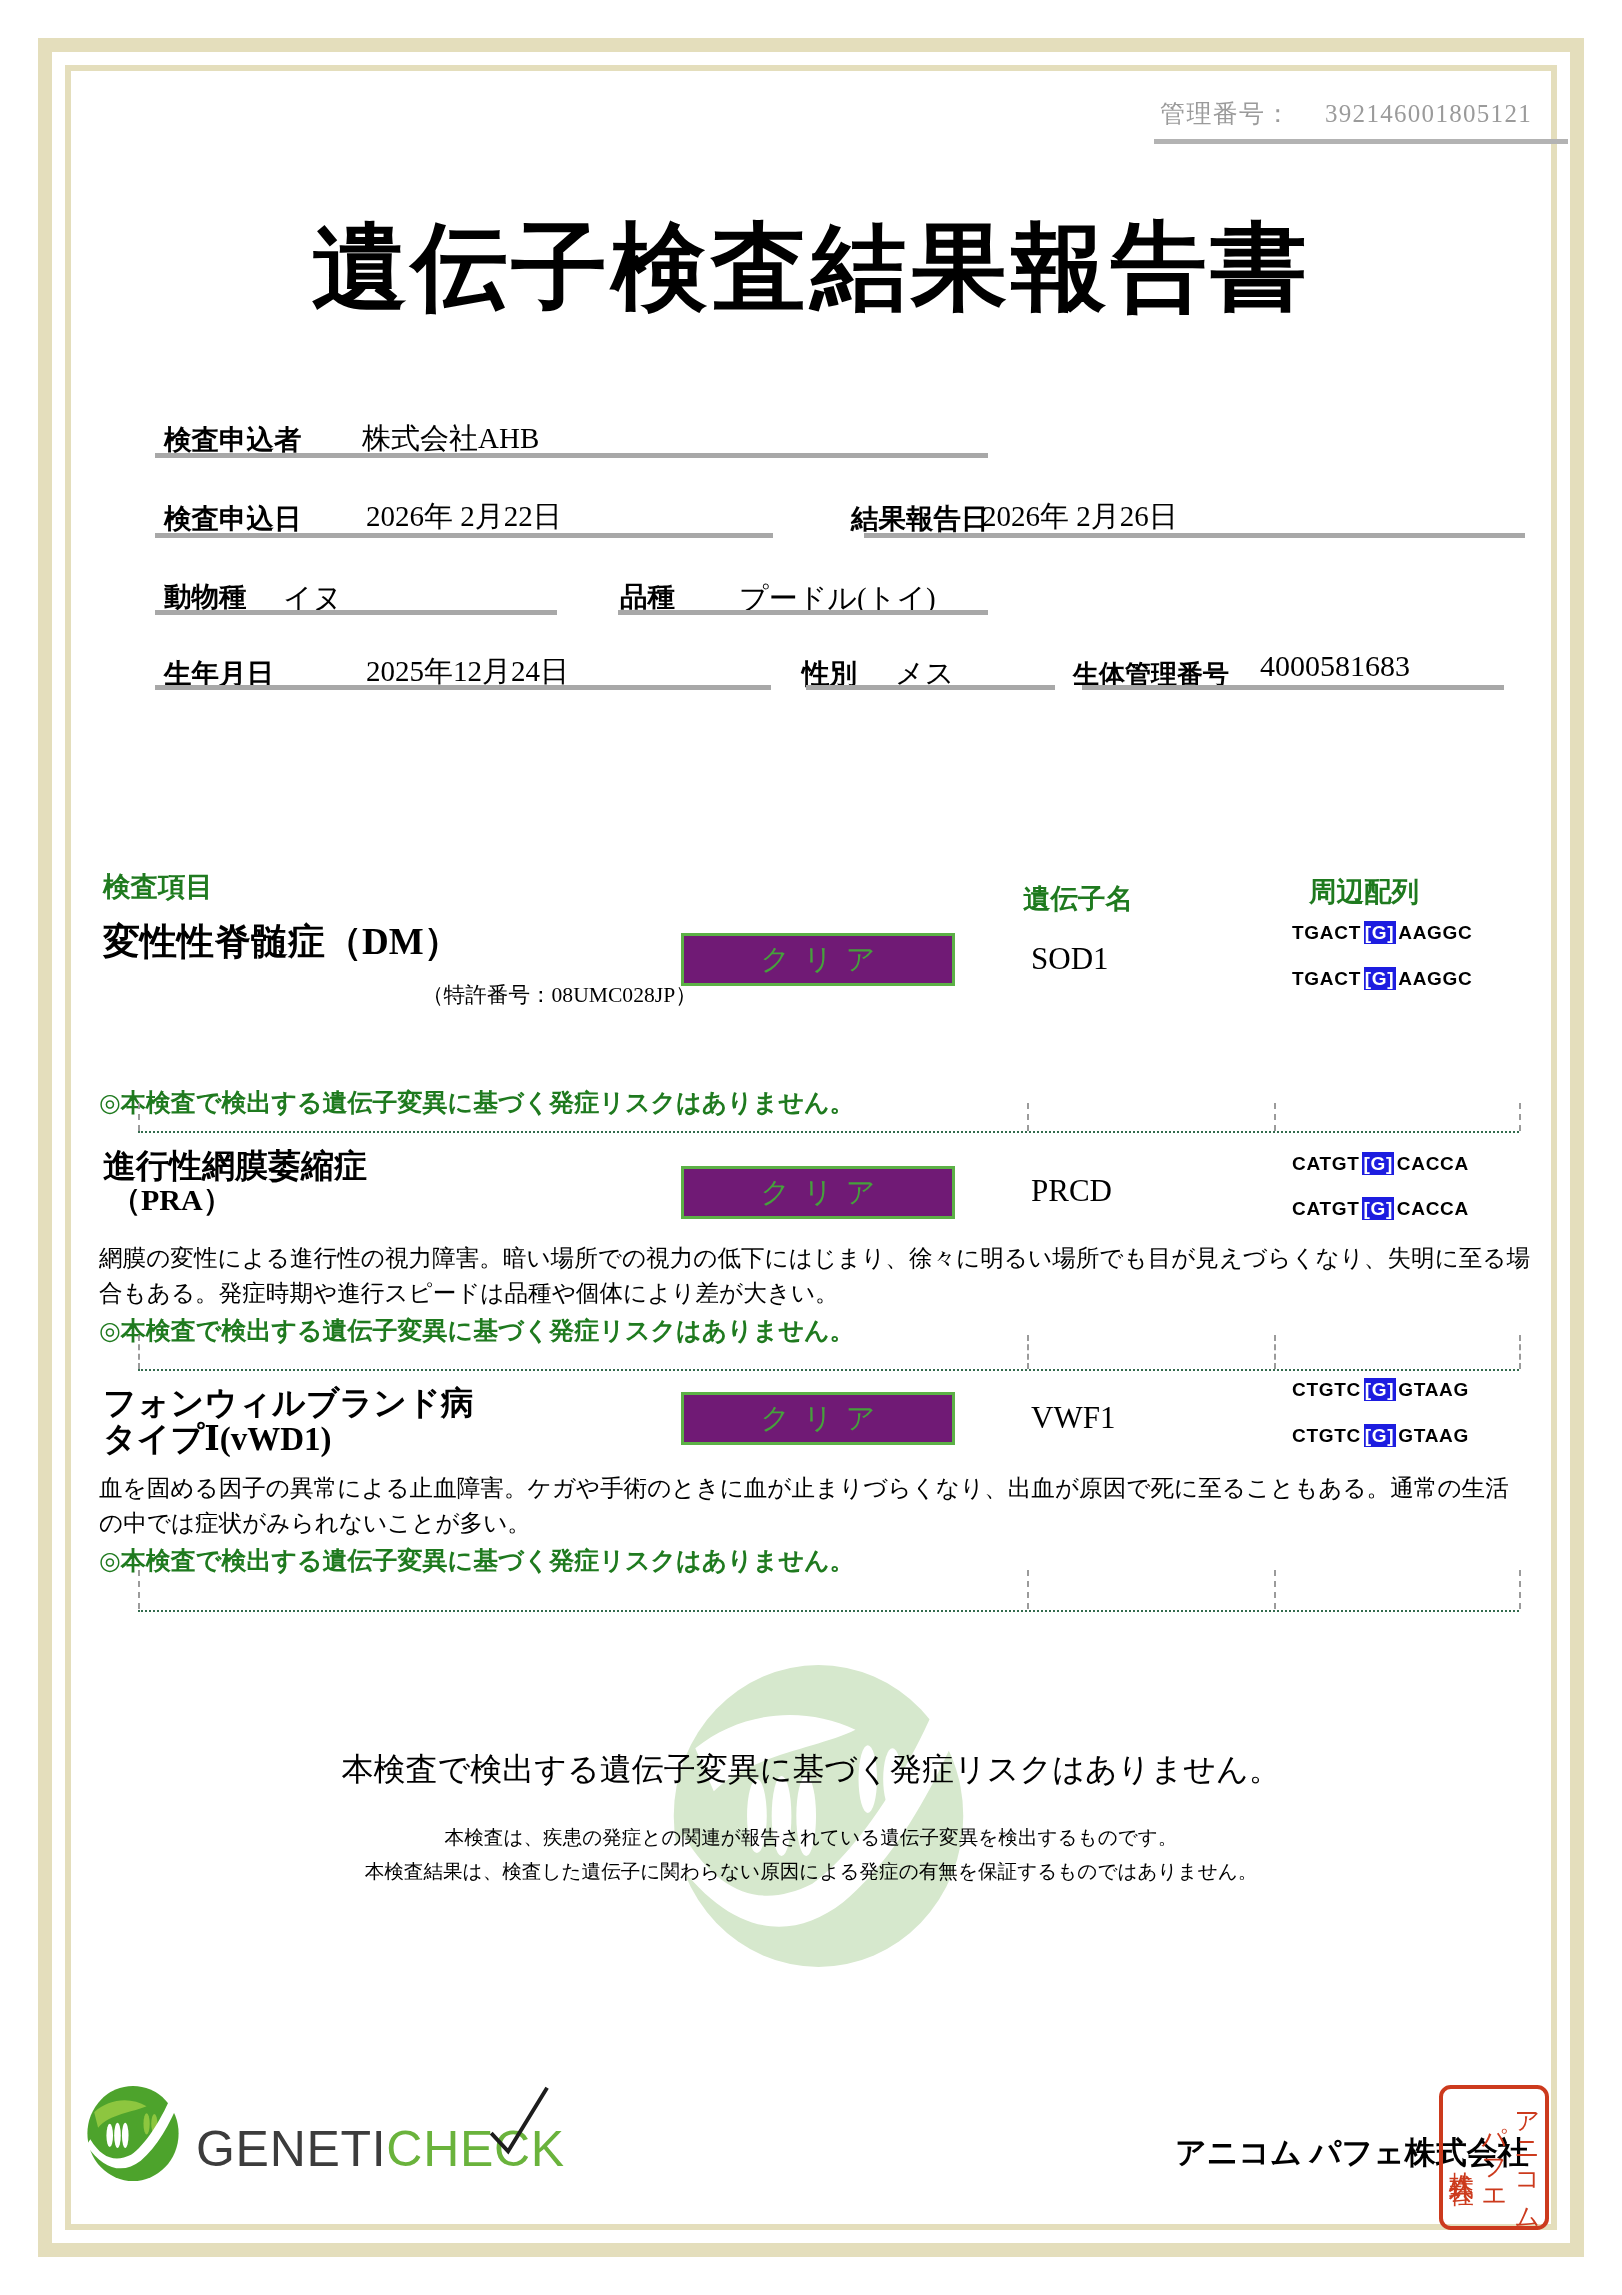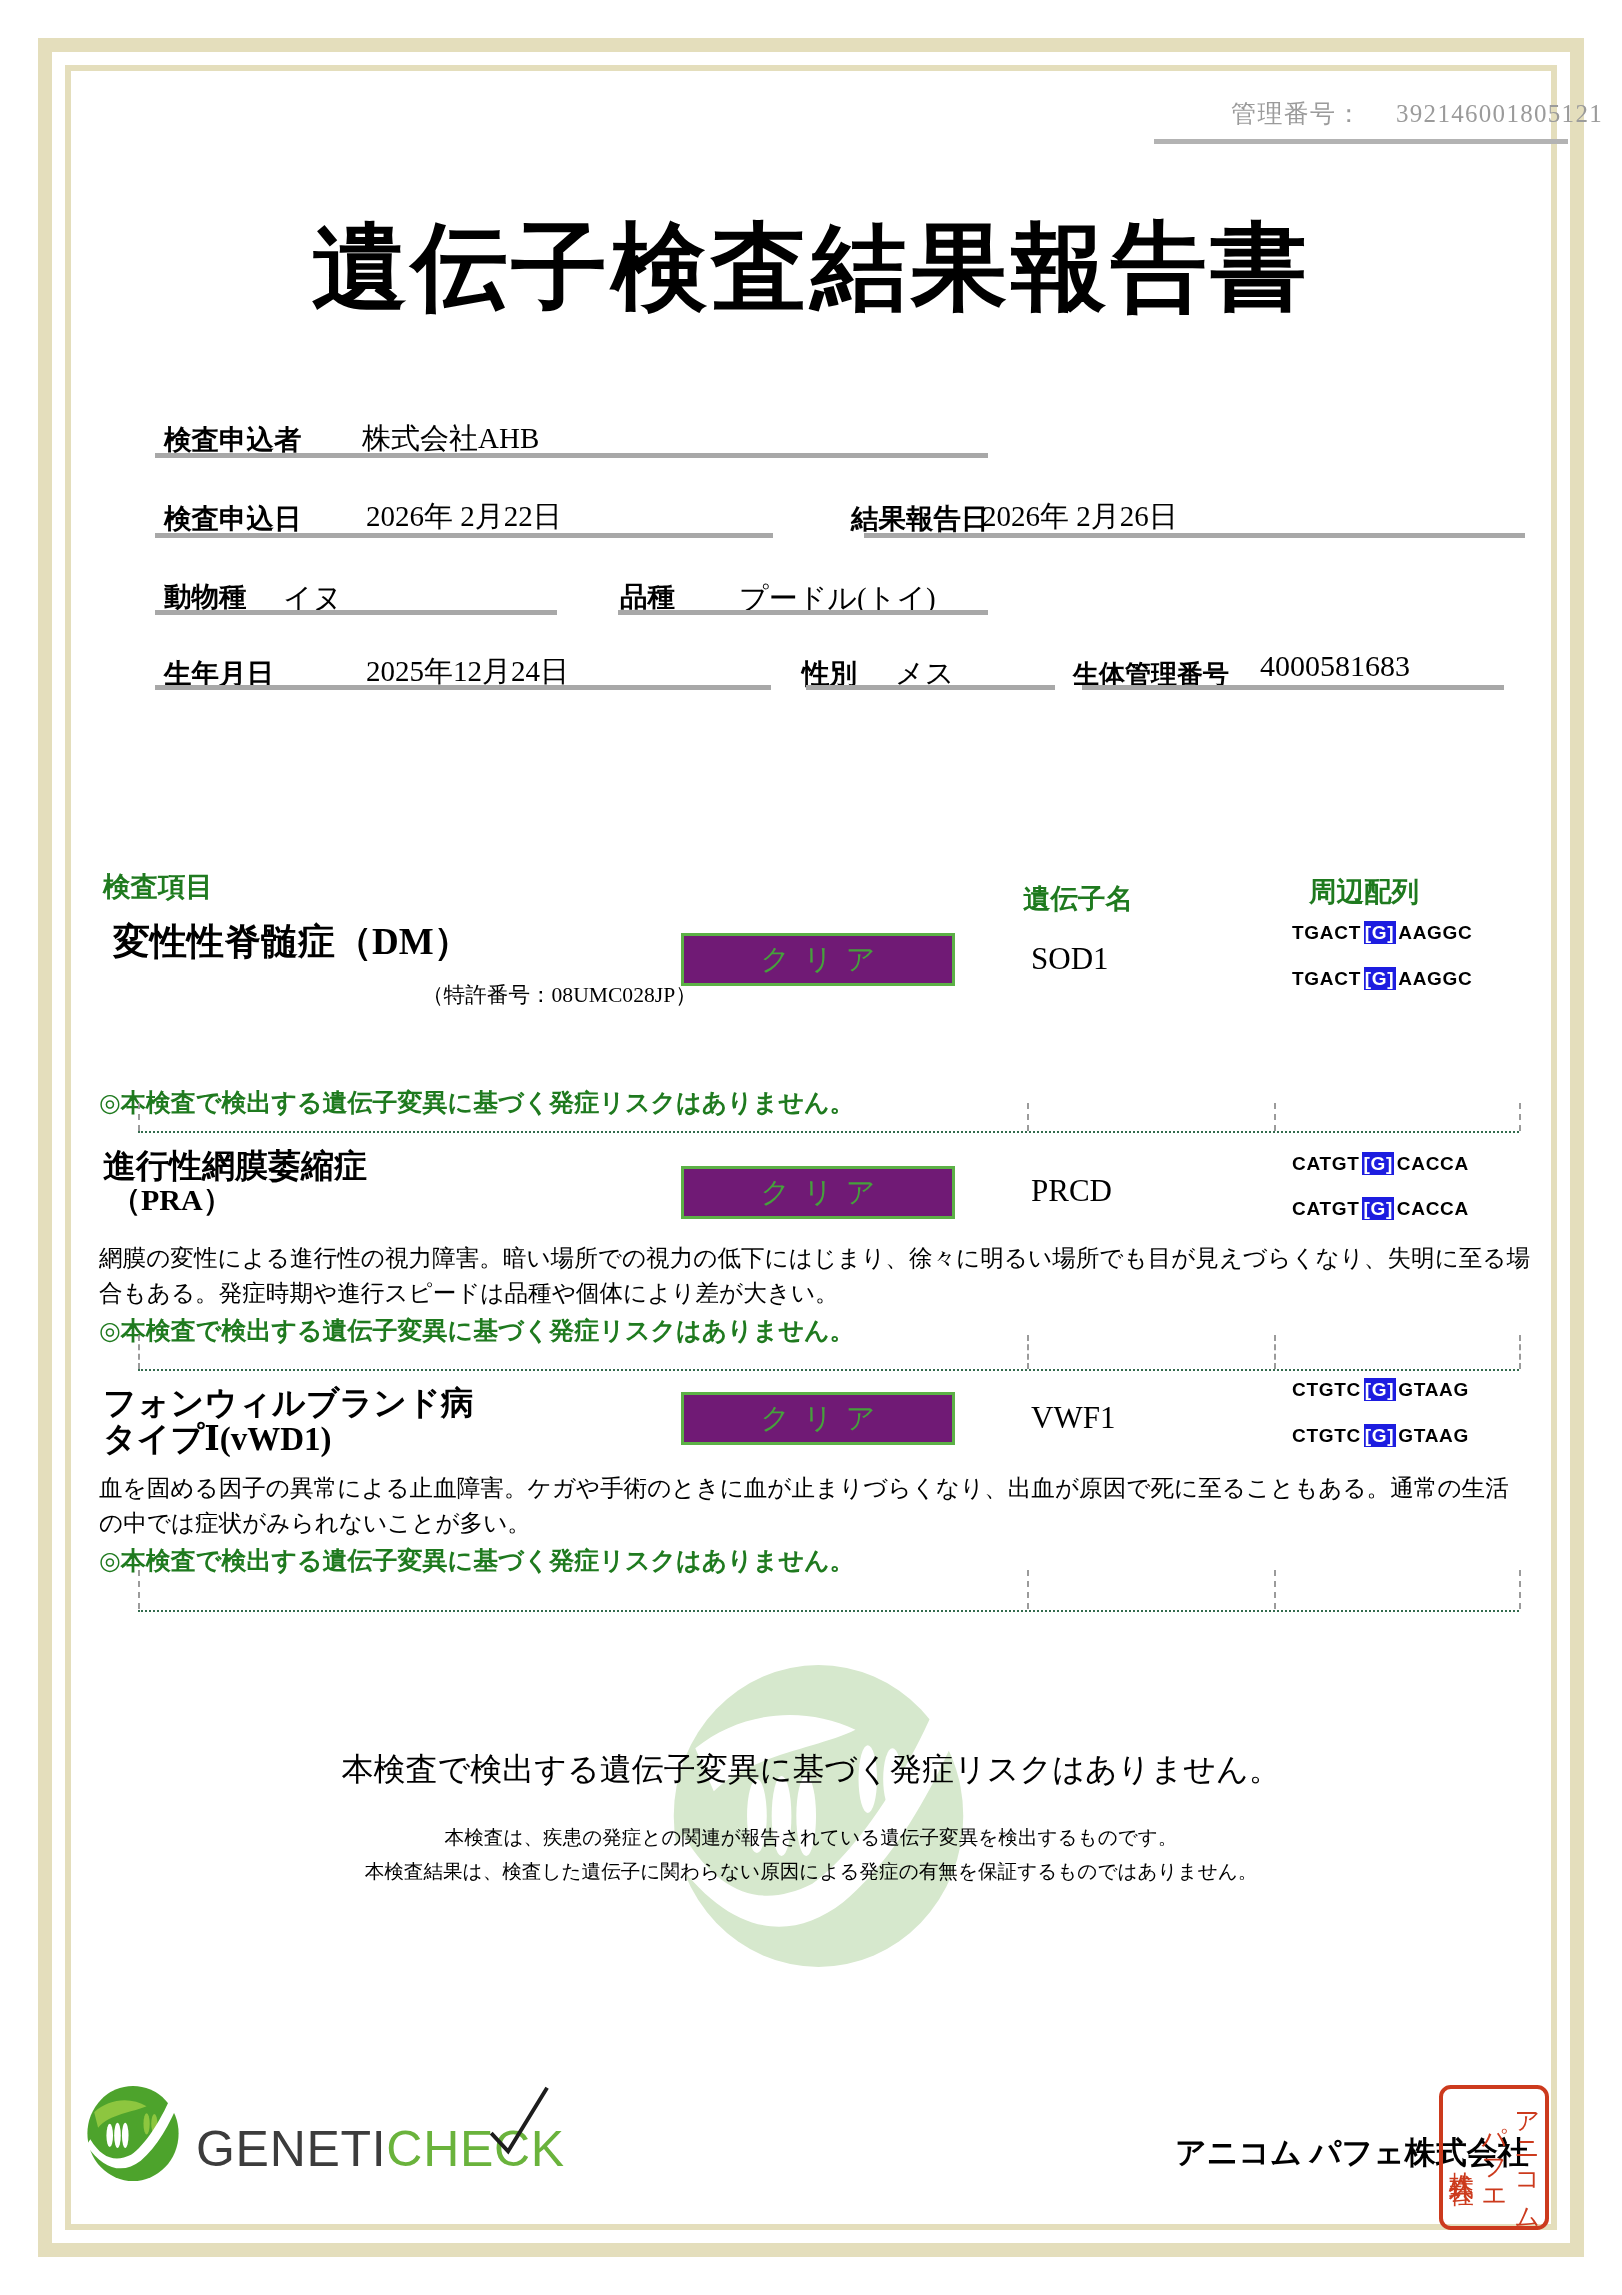--- a/index.html
+++ b/index.html
@@ -58,21 +58,21 @@
       <ellipse cx="66" cy="38" rx="3.0" ry="11"></ellipse>
       <ellipse cx="74" cy="38" rx="3.0" ry="10"></ellipse>
       <path d="M2 62 C 20 88, 40 92, 58 78 C 75 64, 88 40, 98 16 L 89 12 C 78 38, 62 62, 48 72 C 32 80, 18 76, 6 56 Z"></path>
       <path d="M10 28 C 25 16, 45 14, 62 22 C 50 28, 28 30, 16 42 Z"></path>
     </g>
   </svg>
 
   <div class="frame-outer"></div>
   <div class="frame-inner"></div>
 
-  <div class="abs ctrl" style="left:1191px;top:97px;width:412px;text-align:right;">
+  <div class="abs ctrl" style="left:1120px;top:97px;width:412px;text-align:right;">
     <span>管理番号：</span>
     <span style="display:inline-block;width:18.3px;"></span>
     <span>392146001805121</span>
   </div>
   <div class="uline" style="left:1154px;top:139px;width:414px;background:#b3b3b3;"></div>
 
   <div class="abs title" style="left:0;top:204px;">遺伝子検査結果報告書</div>
 
   <div class="abs lbl" style="left:164px;top:422px;">検査申込者</div>
   <div class="abs val" style="left:362px;top:419px;">株式会社AHB</div>
@@ -99,21 +99,21 @@
   <div class="abs val" style="left:895px;top:654px;">メス</div>
   <div class="uline" style="left:806px;top:685px;width:249px;"></div>
   <div class="abs lbl" style="left:1073px;top:657px;font-size:26px;">生体管理番号</div>
   <div class="abs val" style="left:1260px;top:649px;font-size:30px;">4000581683</div>
   <div class="uline" style="left:1082px;top:685px;width:422px;"></div>
 
   <div class="abs colhead" style="left:103px;top:869px;">検査項目</div>
   <div class="abs colhead" style="left:1023px;top:881px;">遺伝子名</div>
   <div class="abs colhead" style="left:1309px;top:874px;">周辺配列</div>
 
-  <div class="abs disease" style="left:113px;top:917px;">変性性脊髄症（DM）</div>
+  <div class="abs disease" style="left:103px;top:917px;">変性性脊髄症（DM）</div>
   <div class="abs patent" style="left:422px;top:980px;">（特許番号：08UMC028JP）</div>
   <div class="clear-box" style="left:681px;top:933px;">
     <span>クリア</span>
   </div>
   <div class="abs gene" style="left:1031px;top:941px;">SOD1</div>
   <div class="abs seq" style="left:1292px;top:921px;">
     <span>TGACT</span><span class="var">[G]</span><span>AAGGC</span>
   </div>
   <div class="abs seq" style="left:1292px;top:967px;">
     <span>TGACT</span><span class="var">[G]</span><span>AAGGC</span>

